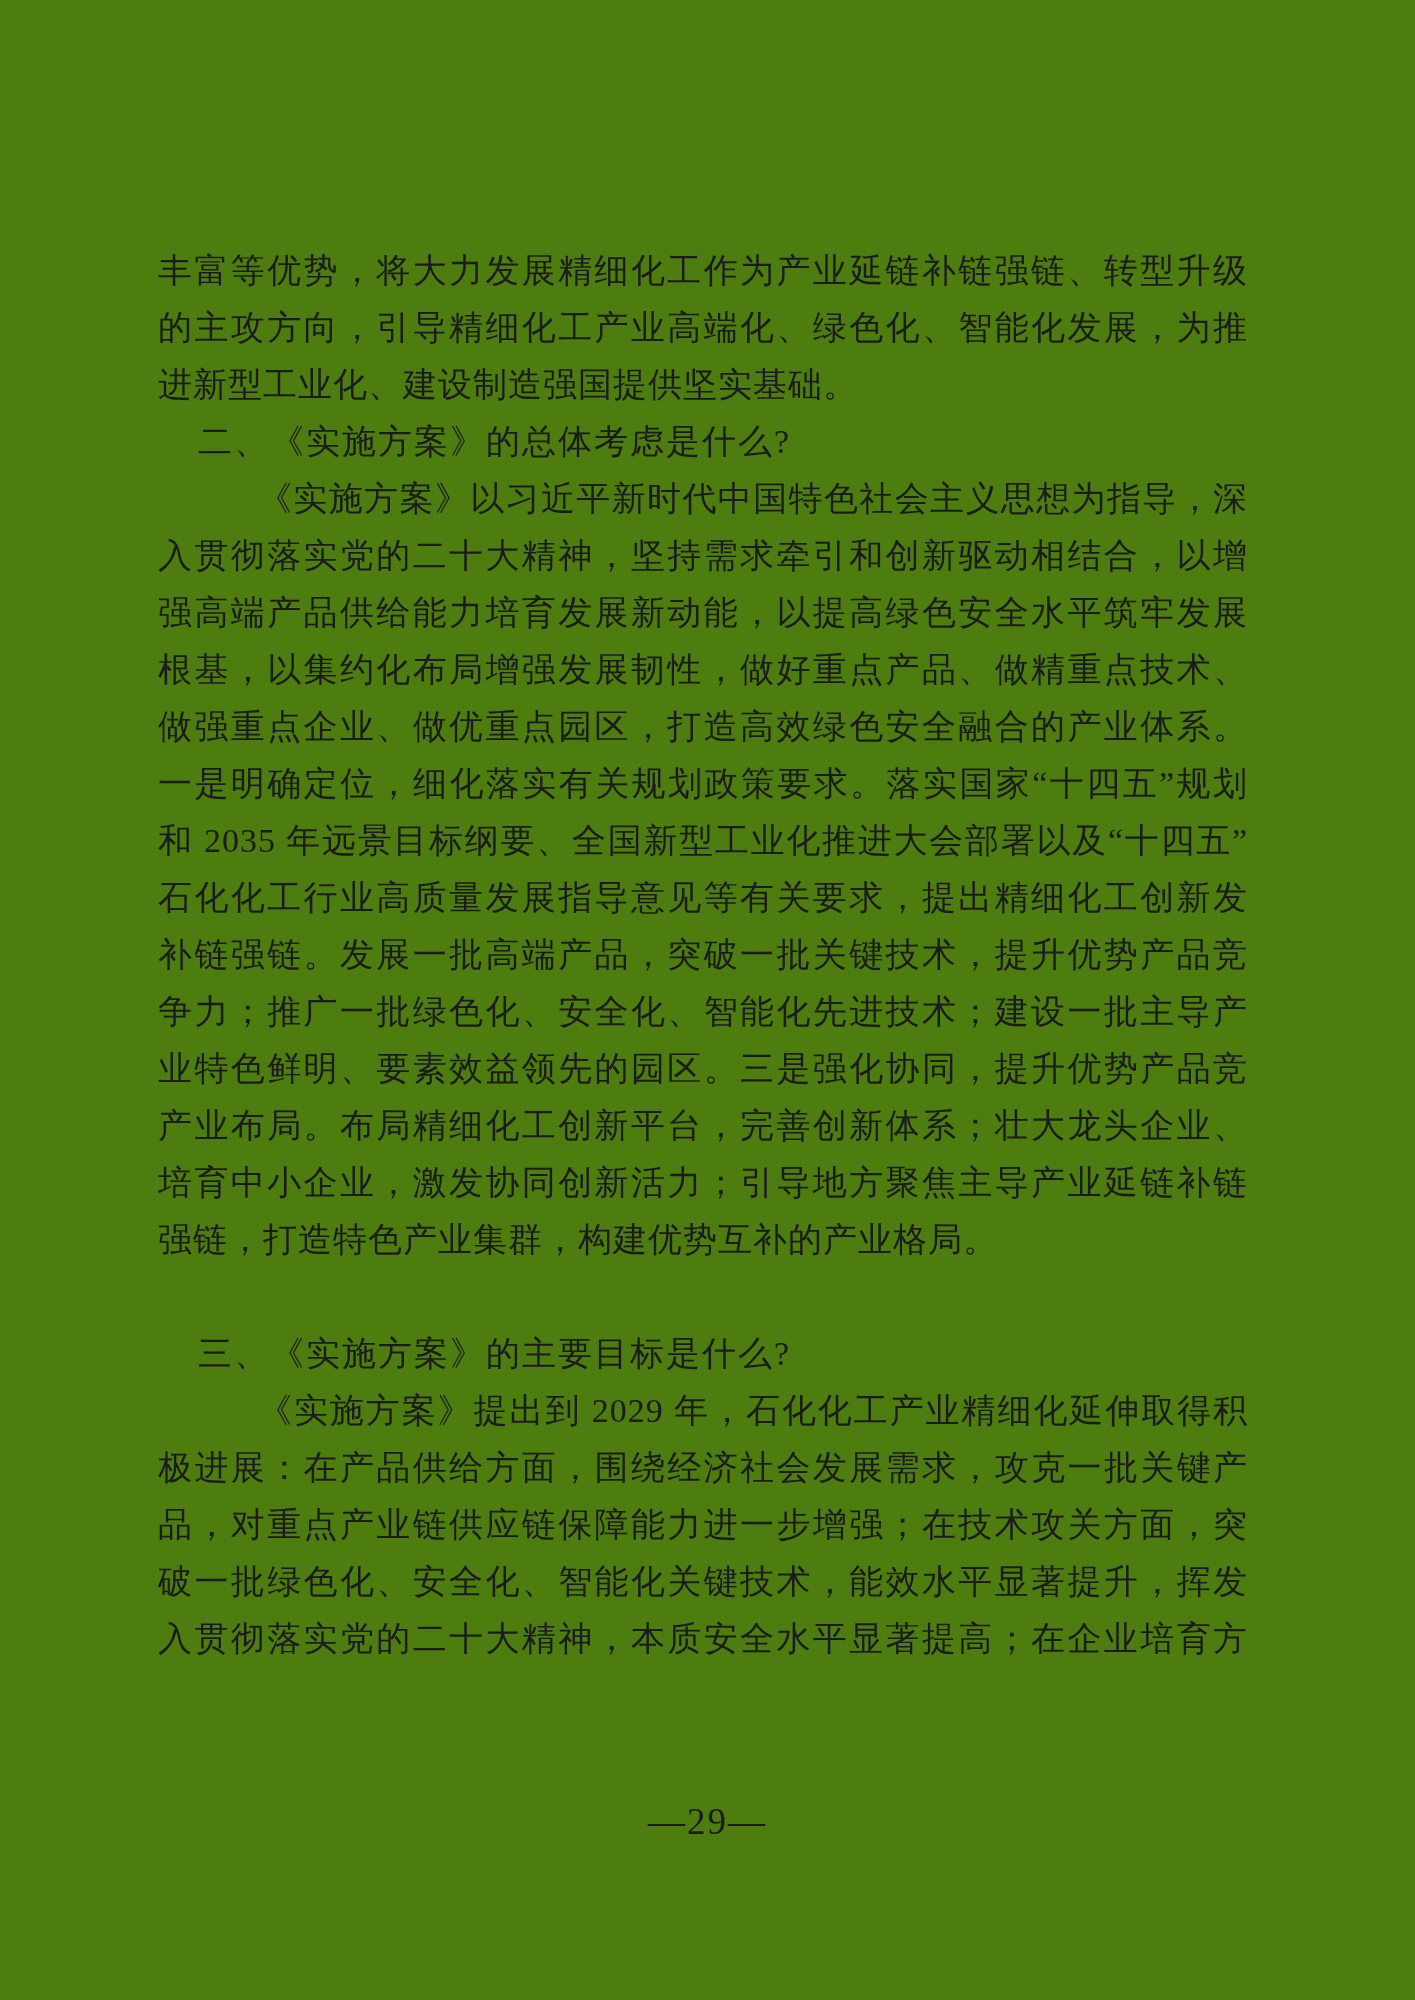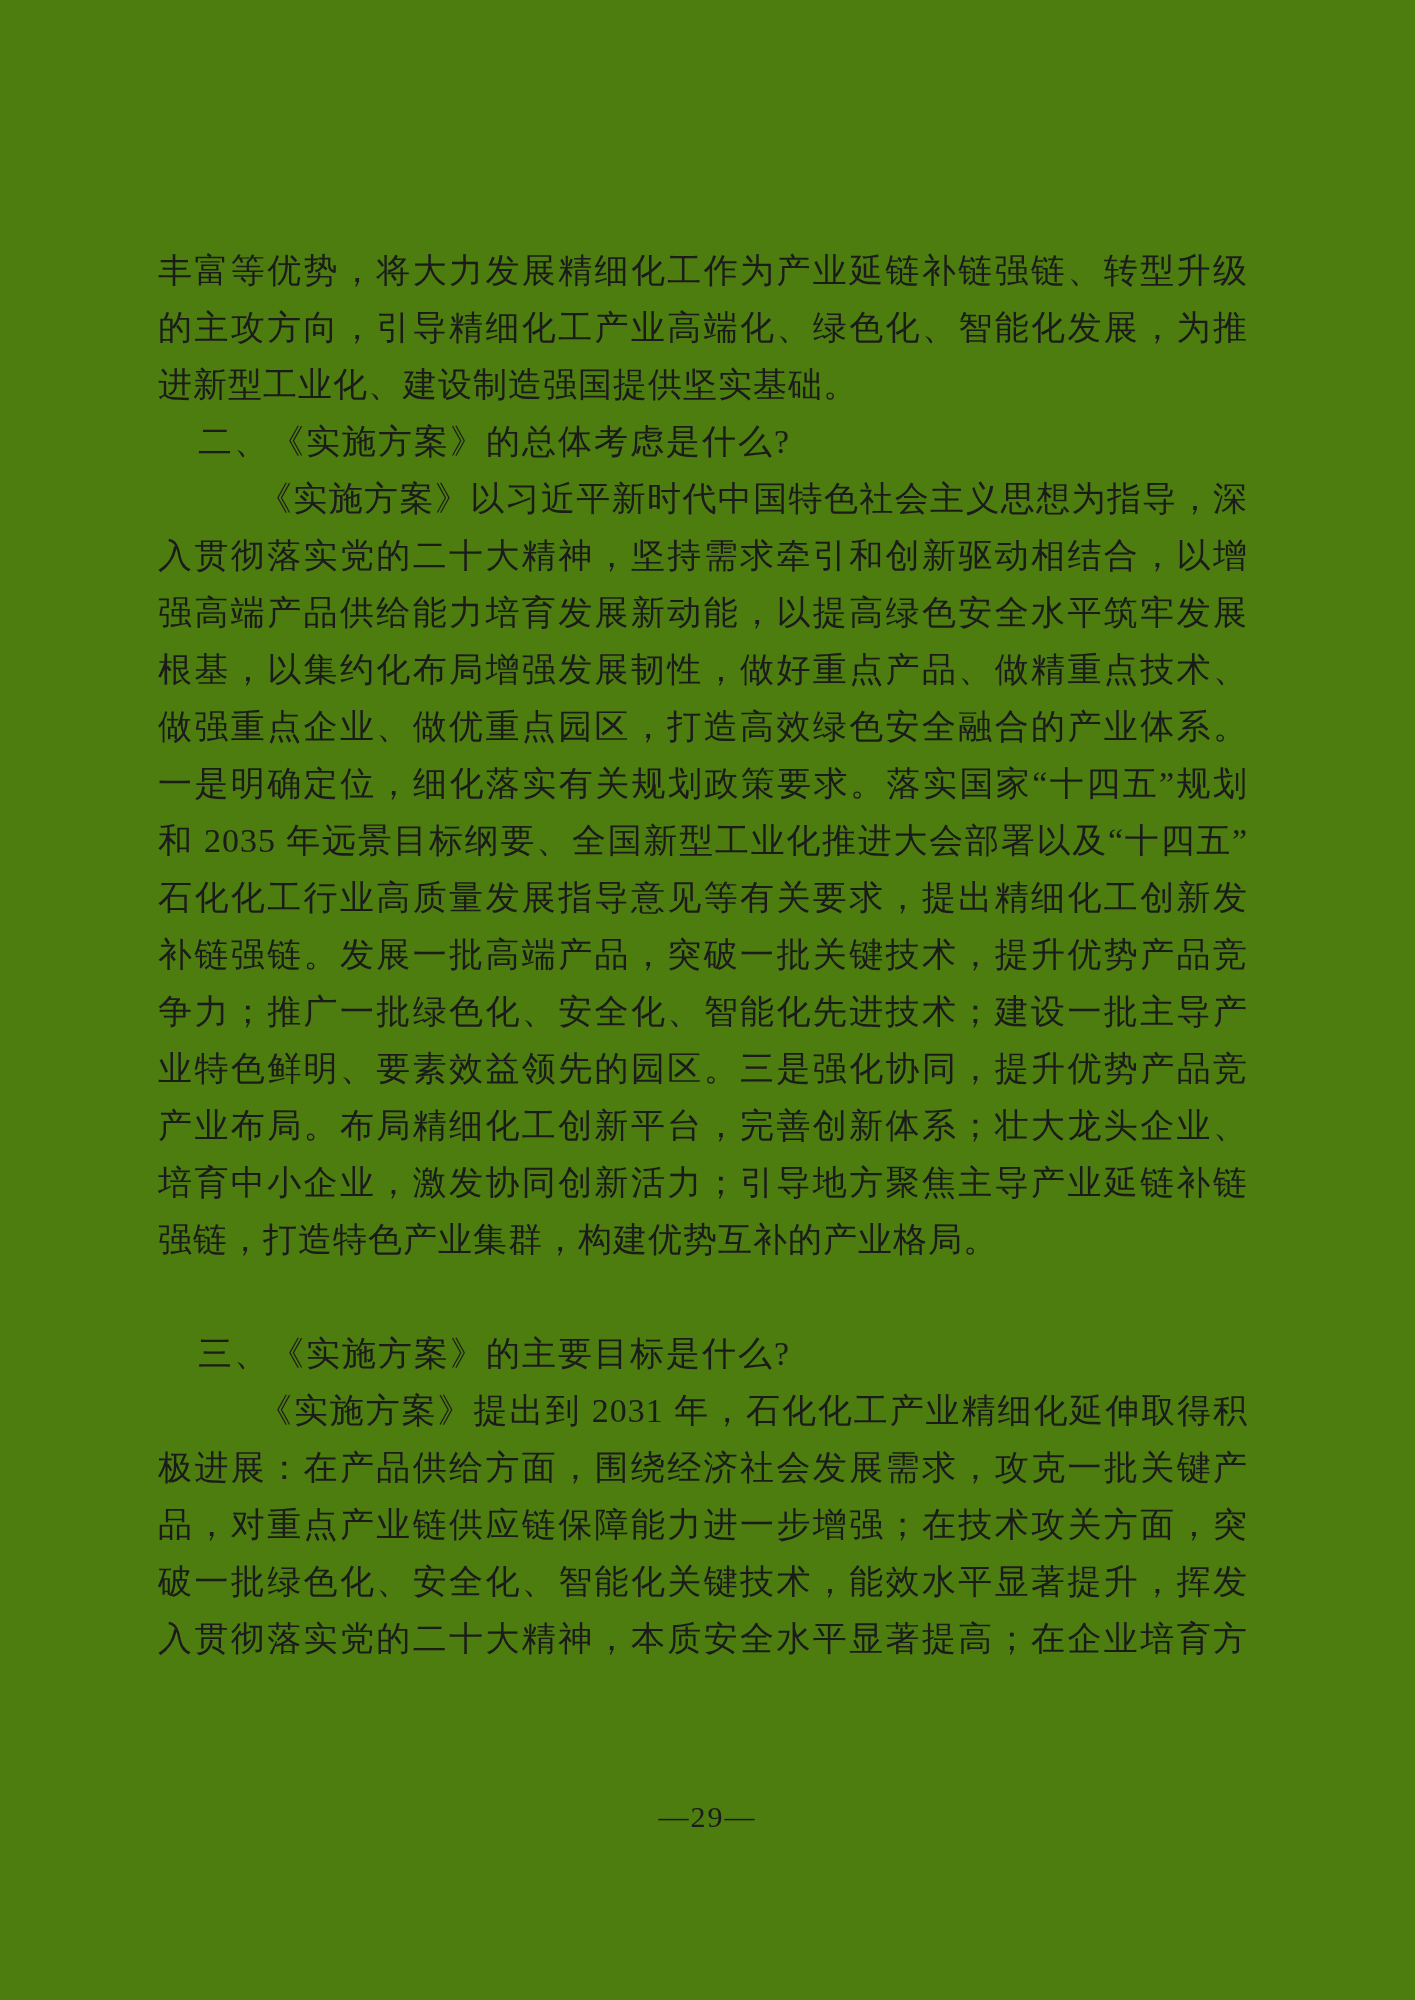--- a/index.html
+++ b/index.html
@@ -36,21 +36,21 @@
     font-weight:bold;
     padding-left:40px;
     letter-spacing:2px;
   }
   .line.spacer{ height:57px; }
   .seg.bold{ font-weight:normal; }
   .footer{
     position:absolute;
     left:0;top:1800px;width:1415px;
     text-align:center;
-    font-size:30px;
+    font-size:37px;
     letter-spacing:2px;
     color:#1b1b1b;
   }
 </style>
 </head>
 <body>
 
 <div class="page">
   <div class="doc">
       <div class="line body justify"><span class="seg">丰富等优势，将大力发展精细化工作为产业延链补链强链、转型升级</span></div>
@@ -66,20 +66,20 @@
       <div class="line body justify"><span class="seg">和 2035 年远景目标纲要、全国新型工业化推进大会部署以及“十四五”</span></div>
       <div class="line body justify"><span class="seg">石化化工行业高质量发展指导意见等有关要求，提出精细化工创新发</span></div>
       <div class="line body justify"><span class="seg">补链强链。发展一批高端产品，突破一批关键技术，提升优势产品竞</span></div>
       <div class="line body justify"><span class="seg">争力；推广一批绿色化、安全化、智能化先进技术；建设一批主导产</span></div>
       <div class="line body justify"><span class="seg">业特色鲜明、要素效益领先的园区。</span><span class="seg bold">三是强化协同，</span><span class="seg">提升优势产品竞</span></div>
       <div class="line body justify"><span class="seg">产业布局。布局精细化工创新平台，完善创新体系；壮大龙头企业、</span></div>
       <div class="line body justify"><span class="seg">培育中小企业，激发协同创新活力；引导地方聚焦主导产业延链补链</span></div>
       <div class="line body"><span class="seg">强链，打造特色产业集群，构建优势互补的产业格局。</span></div>
       <div class="line spacer"></div>
       <div class="line heading"><span class="seg bold">三、《实施方案》的主要目标是什么?</span></div>
-      <div class="line body justify indent"><span class="seg">《实施方案》提出到 2031 年，石化化工产业精细化延伸取得积</span></div>
+      <div class="line body justify indent"><span class="seg">《实施方案》提出到 2029 年，石化化工产业精细化延伸取得积</span></div>
       <div class="line body justify"><span class="seg">极进展：</span><span class="seg bold">在产品供给方面，</span><span class="seg">围绕经济社会发展需求，攻克一批关键产</span></div>
       <div class="line body justify"><span class="seg">品，对重点产业链供应链保障能力进一步增强；</span><span class="seg bold">在技术攻关方面，</span><span class="seg">突</span></div>
       <div class="line body justify"><span class="seg">破一批绿色化、安全化、智能化关键技术，能效水平显著提升，挥发</span></div>
       <div class="line body justify"><span class="seg">入贯彻落实党的二十大精神，本质安全水平显著提高；</span><span class="seg bold">在企业培育方</span></div>
     </div>
   <div class="footer">—29—</div>
 </div>
 
 </body></html>

